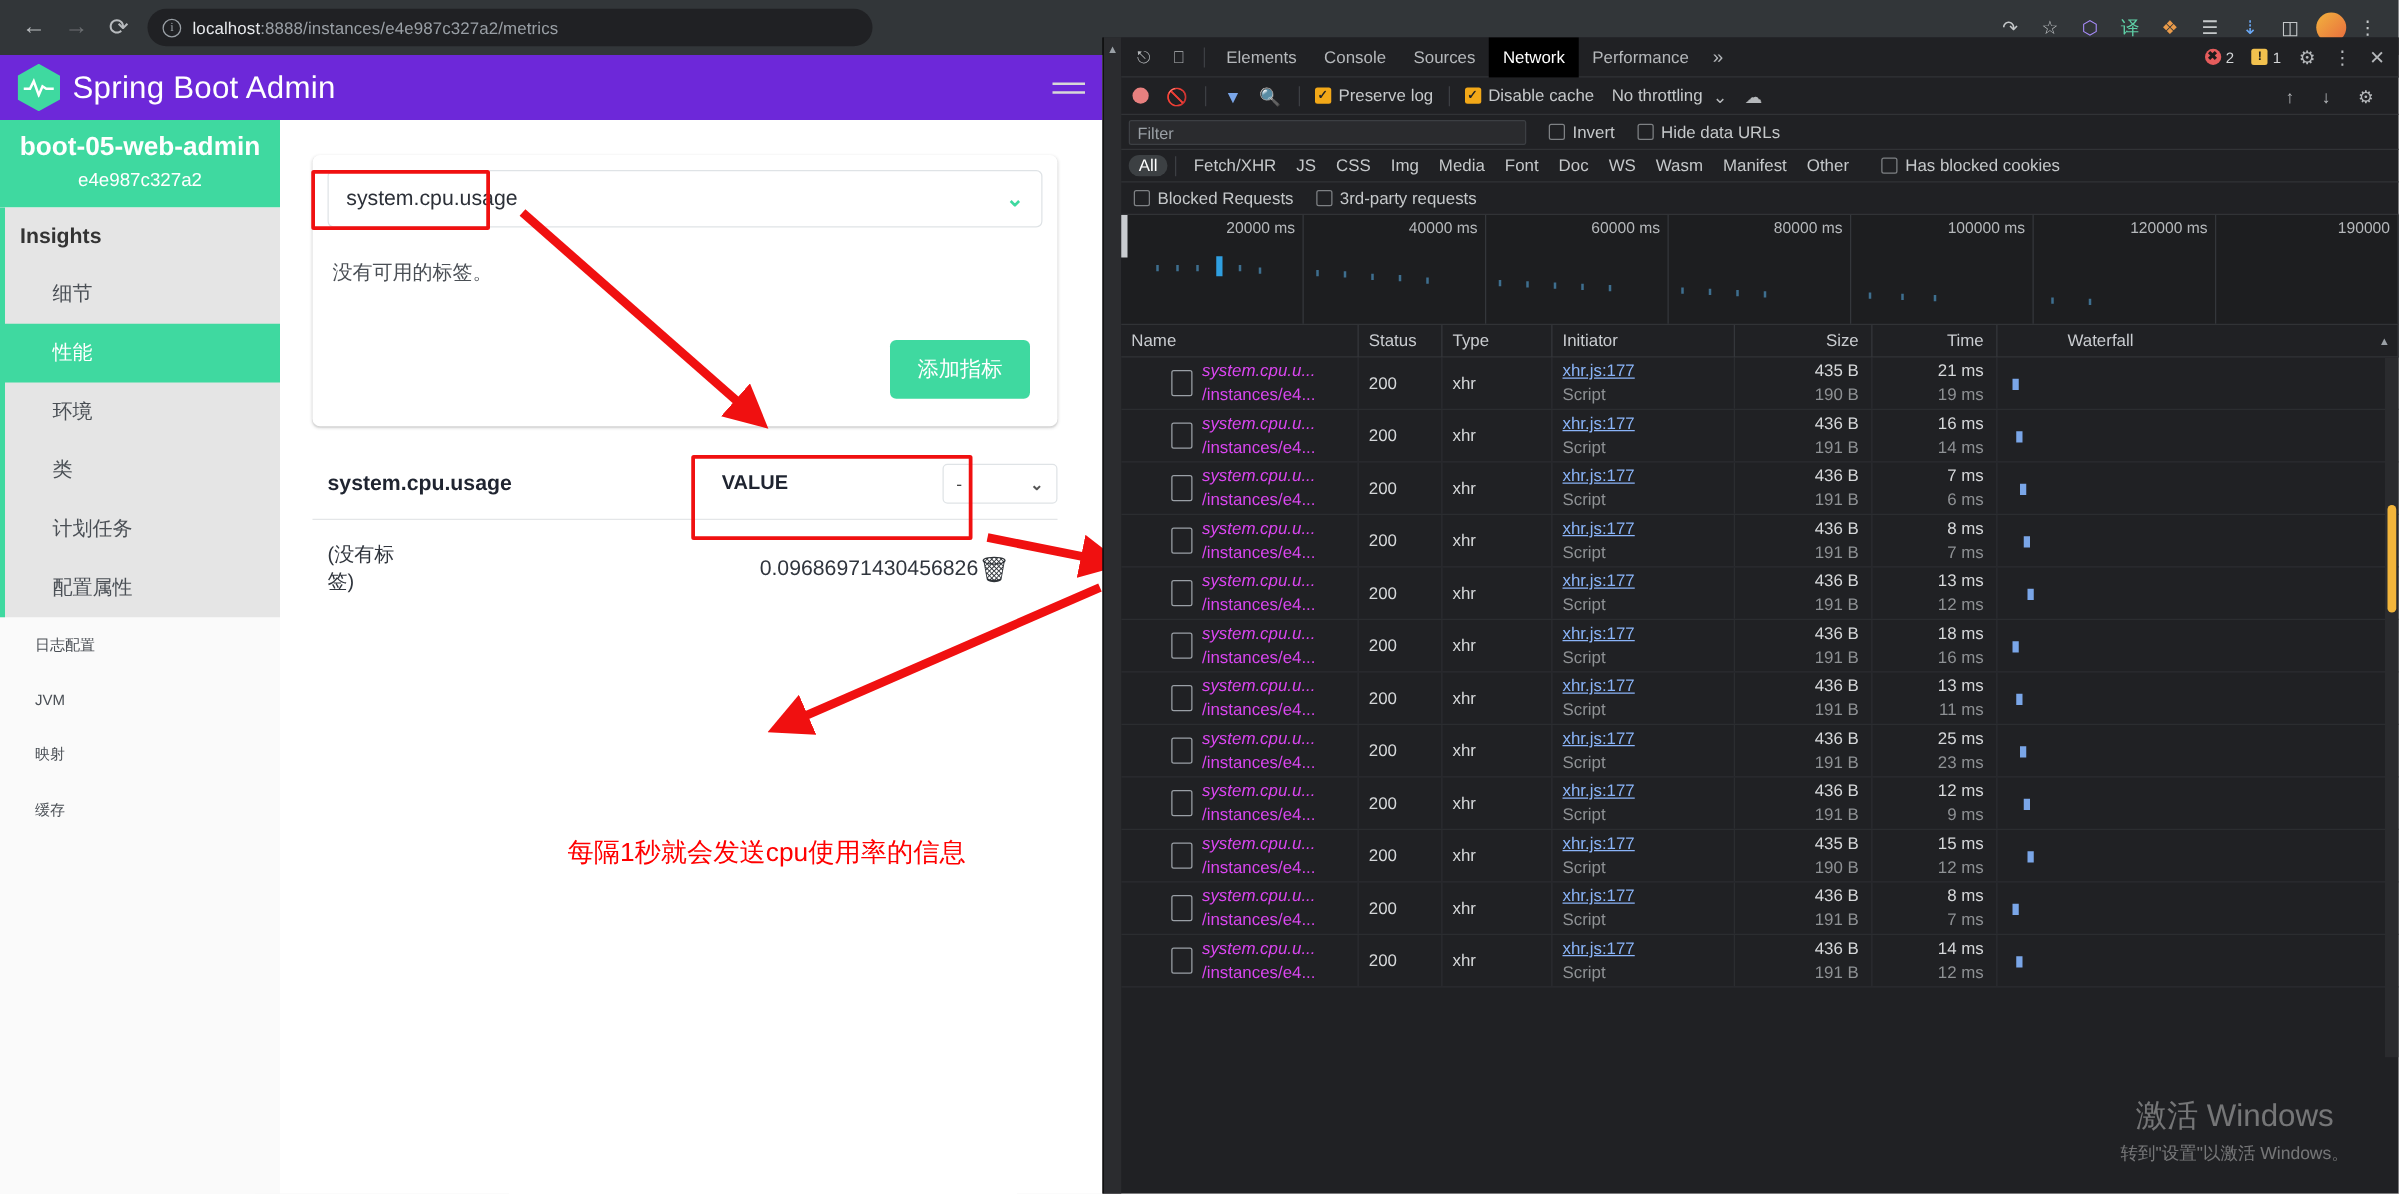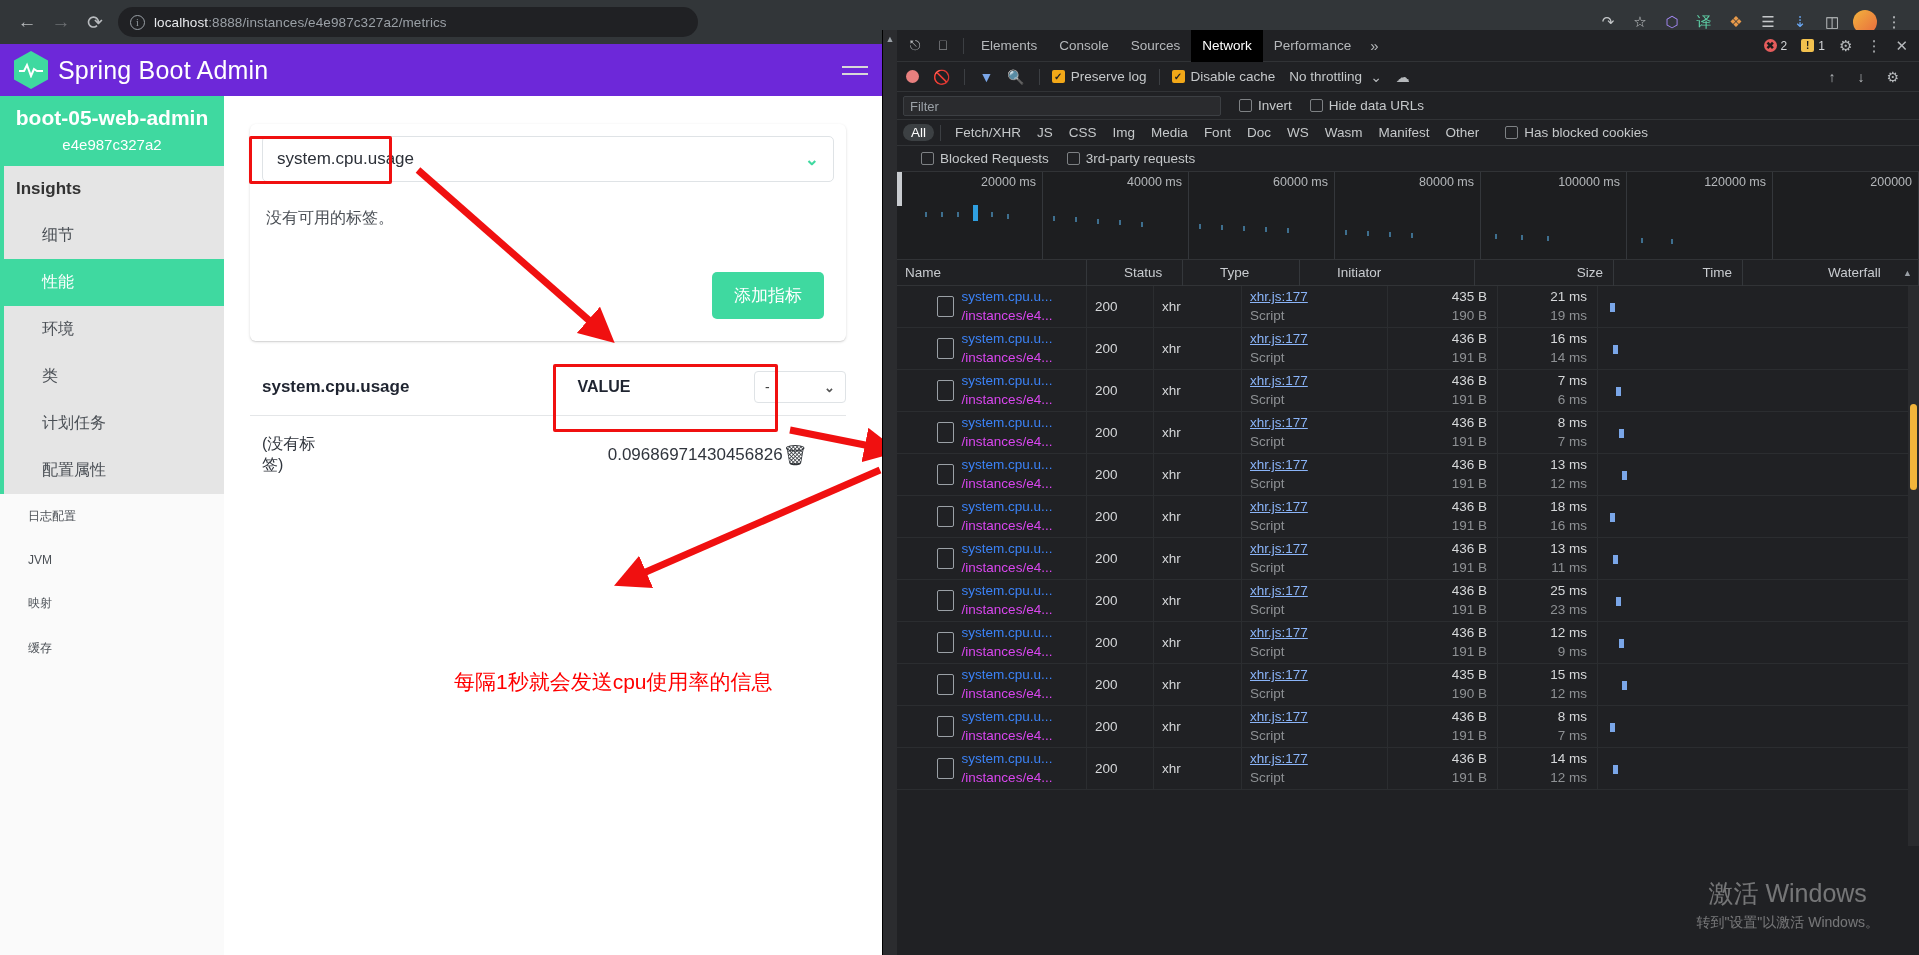--- a/index.html
+++ b/index.html
@@ -236,21 +236,21 @@
     position: absolute; right: 6px; top: 3px; font-size: 12.5px; color: #b5b8bb;
   }
   .ov-left-bar {
     position: absolute; left: 0; top: 0; width: 5px; height: 34px; background: #c9ccd0;
   }
   .ov-tick { position: absolute; width: 2px; background: #3e6f8f; }
   .ov-tick.hi { background: #2f9fe0; width: 5px; }
 
   .grid-head {
     height: 26px; display: flex; align-items: center;
-    border-bottom: 1px solid #313336; background: #202124; font-size: 13.5px; color: #c9ccd0; gap: 29px;
+    border-bottom: 1px solid #313336; background: #202124; font-size: 13.5px; color: #c9ccd0;
   }
   .gh { padding-left: 8px; border-right: 1px solid #34373b; height: 26px; line-height: 26px; }
   .gh.name { width: 190px; }
   .gh.status { width: 67px; }
   .gh.type { width: 88px; }
   .gh.initiator { width: 146px; }
   .gh.size { width: 110px; text-align: right; padding-right: 10px; }
   .gh.time { width: 100px; text-align: right; padding-right: 10px; }
   .gh.waterfall { flex: 1 1 auto; display: flex; align-items: center; margin-left: 48px; }
   .gh .sortcaret { margin-left: auto; margin-right: 6px; color: #9aa0a6; font-size: 9px; }
@@ -260,21 +260,21 @@
     display: flex; align-items: stretch; height: 42px;
     border-bottom: 1px solid #2b2d30; font-size: 13.5px;
   }
   .gc { border-right: 1px solid #2b2d30; display: flex; flex-direction: column; justify-content: center; padding-left: 8px; }
   .gc.name { width: 190px; flex-direction: row; align-items: center; padding-left: 6px; }
   .doc-ico {
     width: 17px; height: 21px; border: 1.5px solid #9aa0a6; border-radius: 2px;
     flex: 0 0 auto; margin-right: 8px;
   }
   .nm-wrap { display: flex; flex-direction: column; justify-content: center; line-height: 1.35; }
-  .nm1 { color: #3b82f6; }
+  .nm1 { color: #d946ef; font-style: italic; }
   .nm2 { color: #d946ef; }
   .gc.status { width: 67px; justify-content: center; color: #d6d8da; }
   .gc.type { width: 88px; justify-content: center; color: #d6d8da; }
   .gc.initiator { width: 146px; line-height: 1.35; }
   .gc.initiator .ini1 { color: #8ab4f8; text-decoration: underline; }
   .gc.initiator .ini2 { color: #8e9194; }
   .gc.size { width: 110px; text-align: right; padding-right: 10px; padding-left: 0; line-height: 1.35; }
   .gc.size .s1 { color: #d6d8da; }
   .gc.size .s2 { color: #8e9194; }
   .gc.time { width: 100px; text-align: right; padding-right: 10px; padding-left: 0; line-height: 1.35; }
@@ -494,21 +494,21 @@
         <span class="type-pill">Wasm</span>
         <span class="type-pill">Manifest</span>
         <span class="type-pill">Other</span>
         <label class="chk-label2">
           <span class="chk-empty"></span>
           <span>Has blocked cookies</span>
         </label>
       </div>
 
       <div class="dt-optrow">
-        <label class="chk-label2" style="margin-left:18px">
+        <label class="chk-label2" style="margin-left:4px">
           <span class="chk-empty"></span>
           <span>Blocked Requests</span>
         </label>
         <label class="chk-label2">
           <span class="chk-empty"></span>
           <span>3rd-party requests</span>
         </label>
       </div>
 
       <div class="overview">
@@ -550,21 +550,21 @@
           <span class="ov-tick" style="left:14px;top:62px;height:5px"></span>
           <span class="ov-tick" style="left:40px;top:63px;height:5px"></span>
           <span class="ov-tick" style="left:66px;top:64px;height:5px"></span>
         </div>
         <div class="ov-col">
           <span class="lbl">120000 ms</span>
           <span class="ov-tick" style="left:14px;top:66px;height:5px"></span>
           <span class="ov-tick" style="left:44px;top:67px;height:5px"></span>
         </div>
         <div class="ov-col">
-          <span class="lbl">200000</span>
+          <span class="lbl">190000</span>
         </div>
       </div>
 
       <div class="grid-head">
         <div class="gh name">Name</div>
         <div class="gh status">Status</div>
         <div class="gh type">Type</div>
         <div class="gh initiator">Initiator</div>
         <div class="gh size">Size</div>
         <div class="gh time">Time</div>

